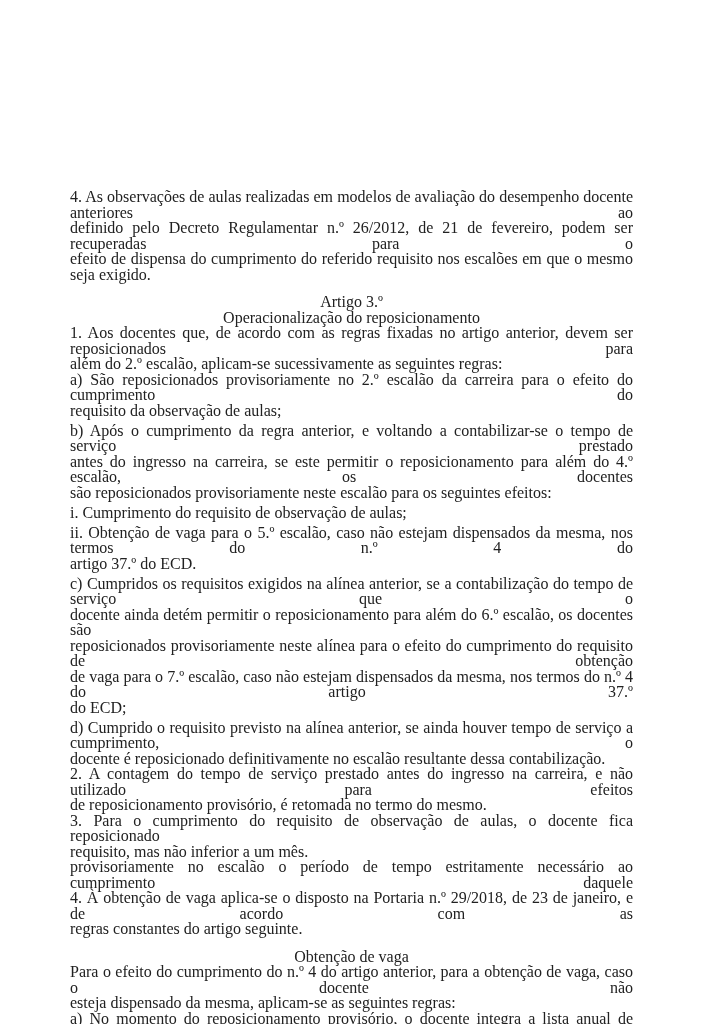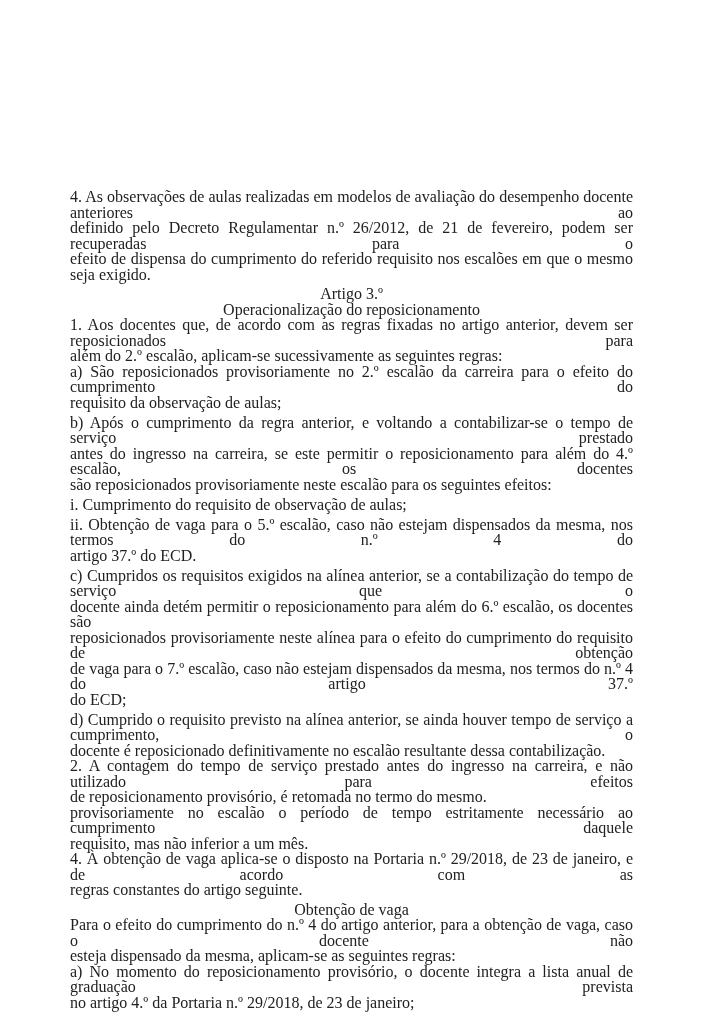--- a/index.html
+++ b/index.html
@@ -19,21 +19,21 @@
   .doc {
     position: absolute;
     left: 70px;
     top: 189px;
     width: 563px;
     font-size: 16px;
     line-height: 15.5px;
   }
   .block { margin: 0; }
   .block.gap { margin-top: 4.5px; }
-  .block.heading { margin-top: 4px; }
+  .block.heading { margin-top: 12px; }
   .line {
     text-align: justify;
     text-align-last: left;
     min-height: 15.5px;
   }
   .line.fill {
     text-align-last: justify;
   }
   .heading .line {
     text-align: center;
@@ -83,22 +83,23 @@
       </div>
       <div class="block gap">
         <div class="line fill">d) Cumprido o requisito previsto na alínea anterior, se ainda houver tempo de serviço a cumprimento, o</div>
         <div class="line">docente é reposicionado definitivamente no escalão resultante dessa contabilização.</div>
       </div>
       <div class="block">
         <div class="line fill">2. A contagem do tempo de serviço prestado antes do ingresso na carreira, e não utilizado para efeitos</div>
         <div class="line">de reposicionamento provisório, é retomada no termo do mesmo.</div>
       </div>
       <div class="block">
+        <div class="line fill">3. Para o cumprimento do requisito de observação de aulas, o docente fica reposicionado</div>
+        <div class="line">requisito, mas não inferior a um mês.</div>
         <div class="line fill">provisoriamente no escalão o período de tempo estritamente necessário ao cumprimento daquele</div>
-        <div class="line">requisito, mas não inferior a um mês.</div>
       </div>
       <div class="block">
         <div class="line fill">4. À obtenção de vaga aplica-se o disposto na Portaria n.º 29/2018, de 23 de janeiro, e de acordo com as</div>
         <div class="line">regras constantes do artigo seguinte.</div>
       </div>
       <div class="block gap heading">
         <div class="line">Obtenção de vaga</div>
       </div>
       <div class="block">
         <div class="line fill">Para o efeito do cumprimento do n.º 4 do artigo anterior, para a obtenção de vaga, caso o docente não</div>

